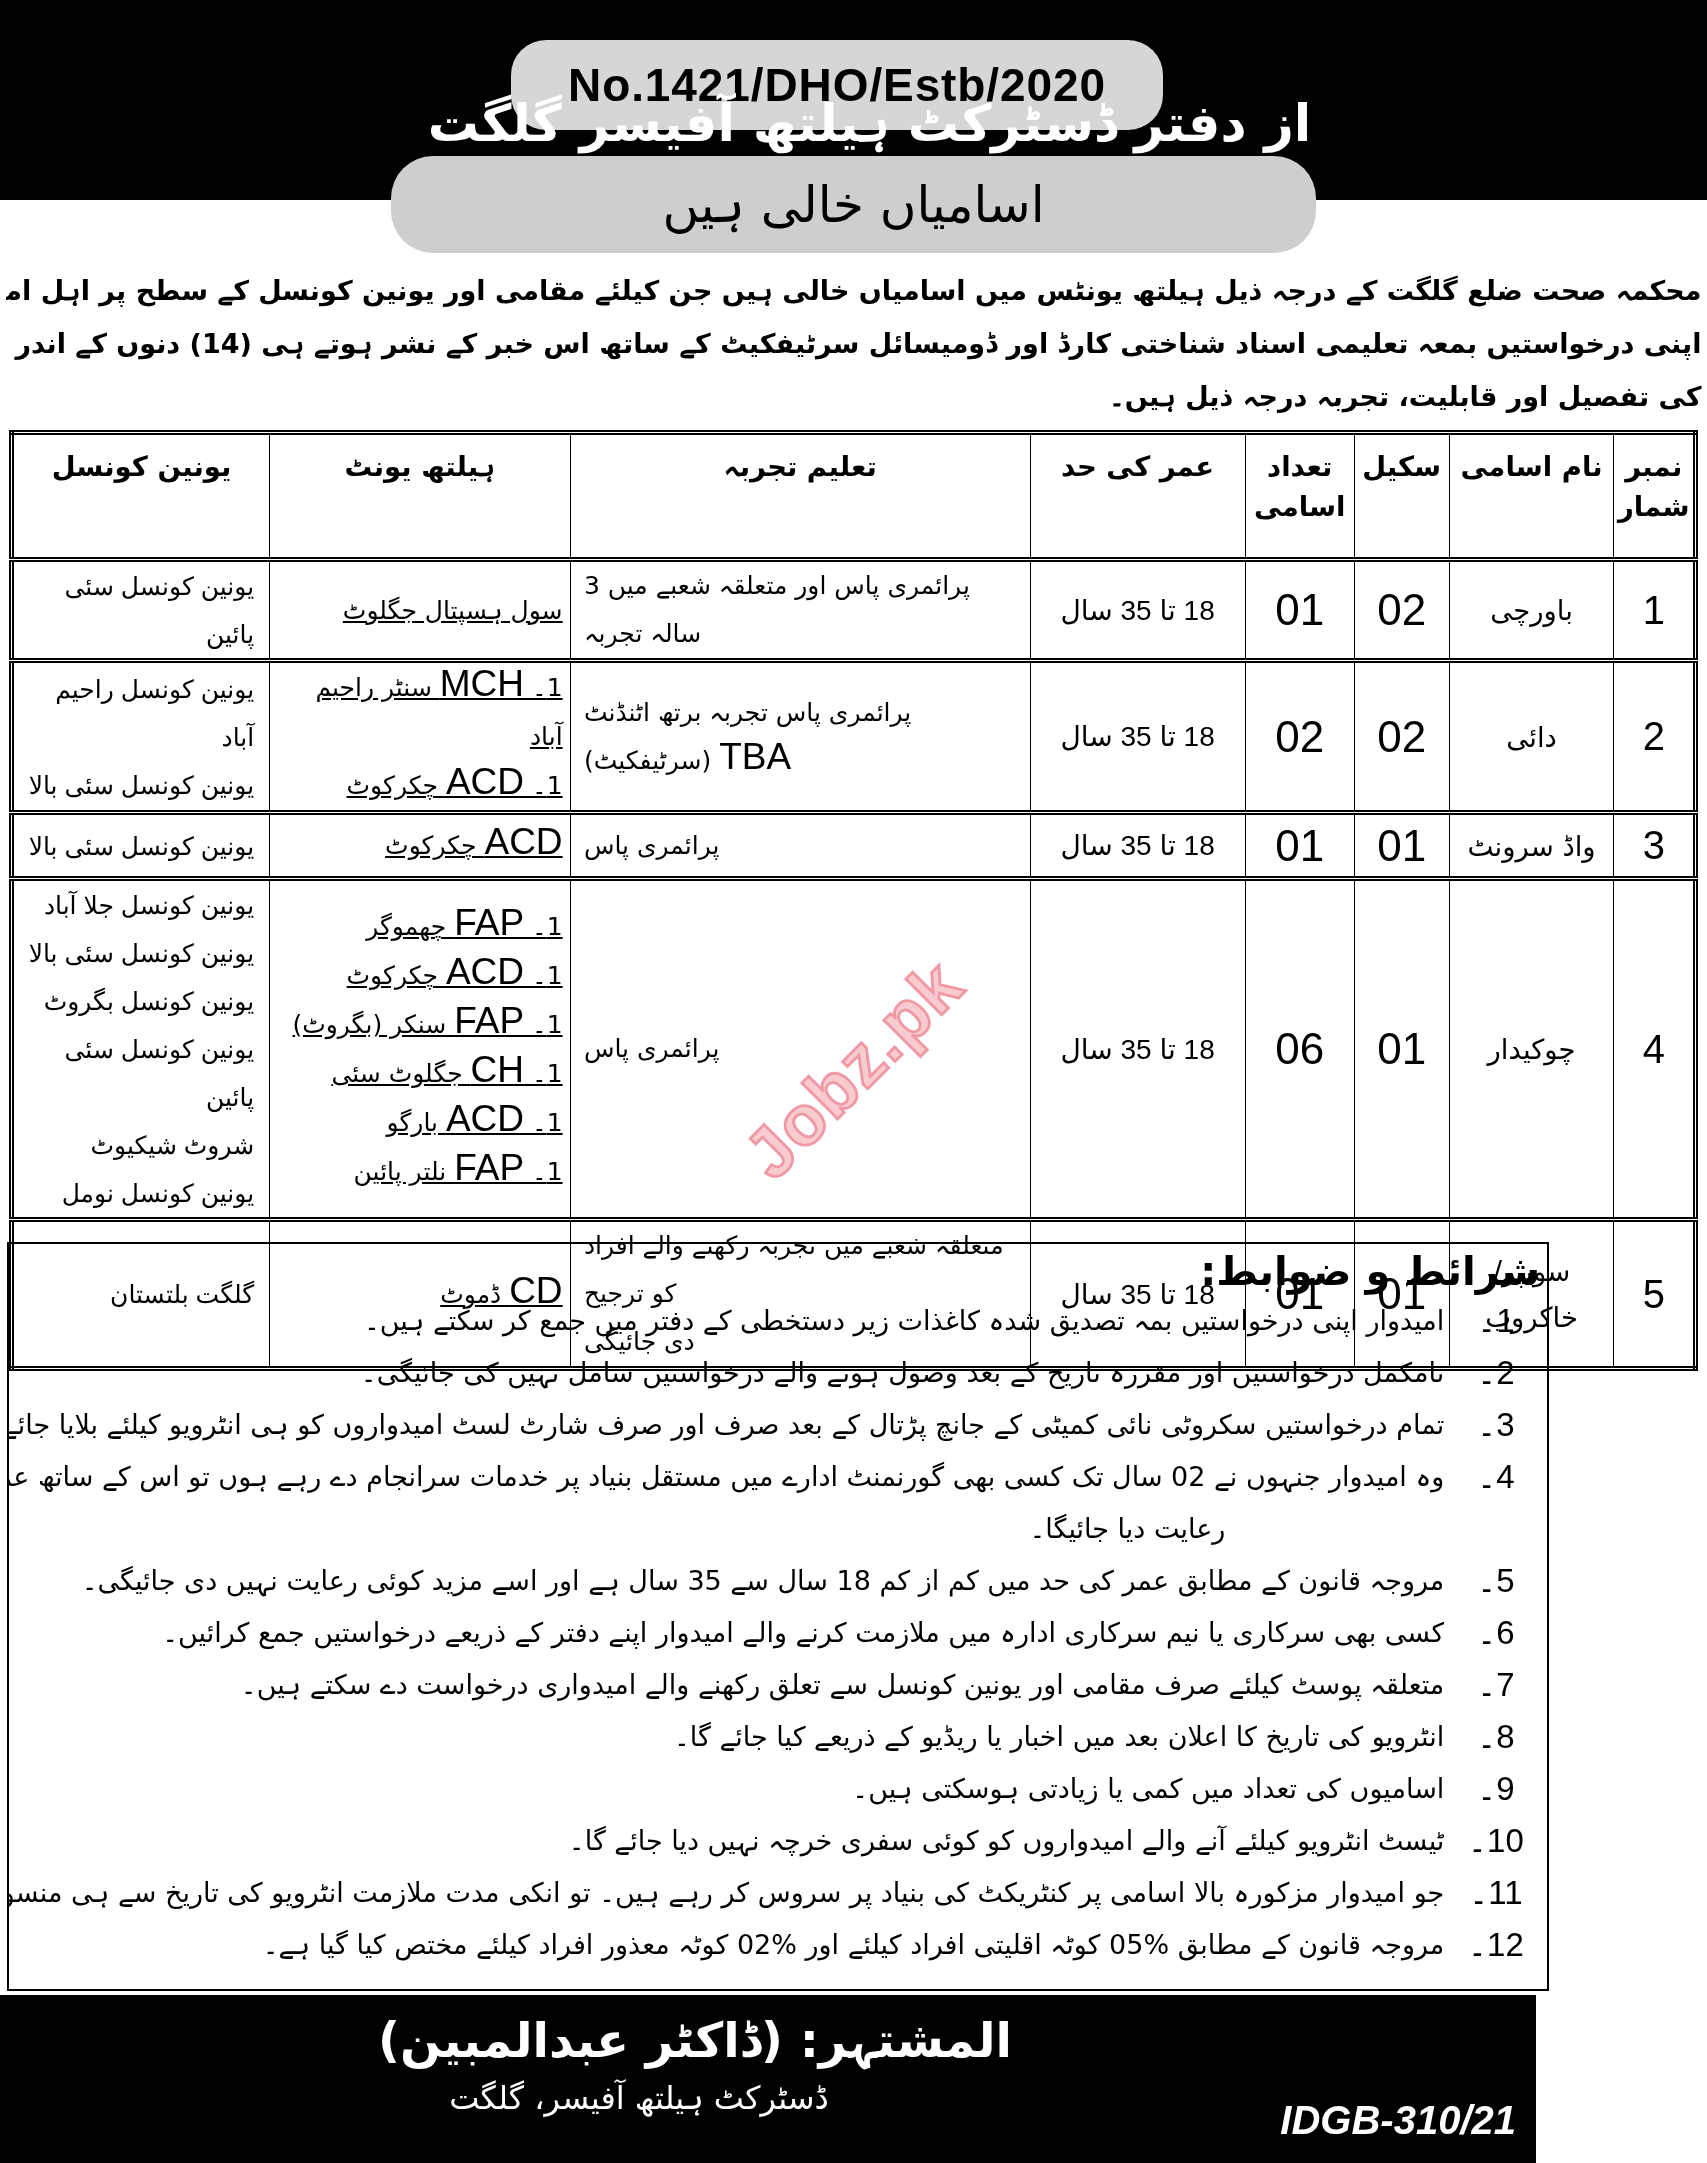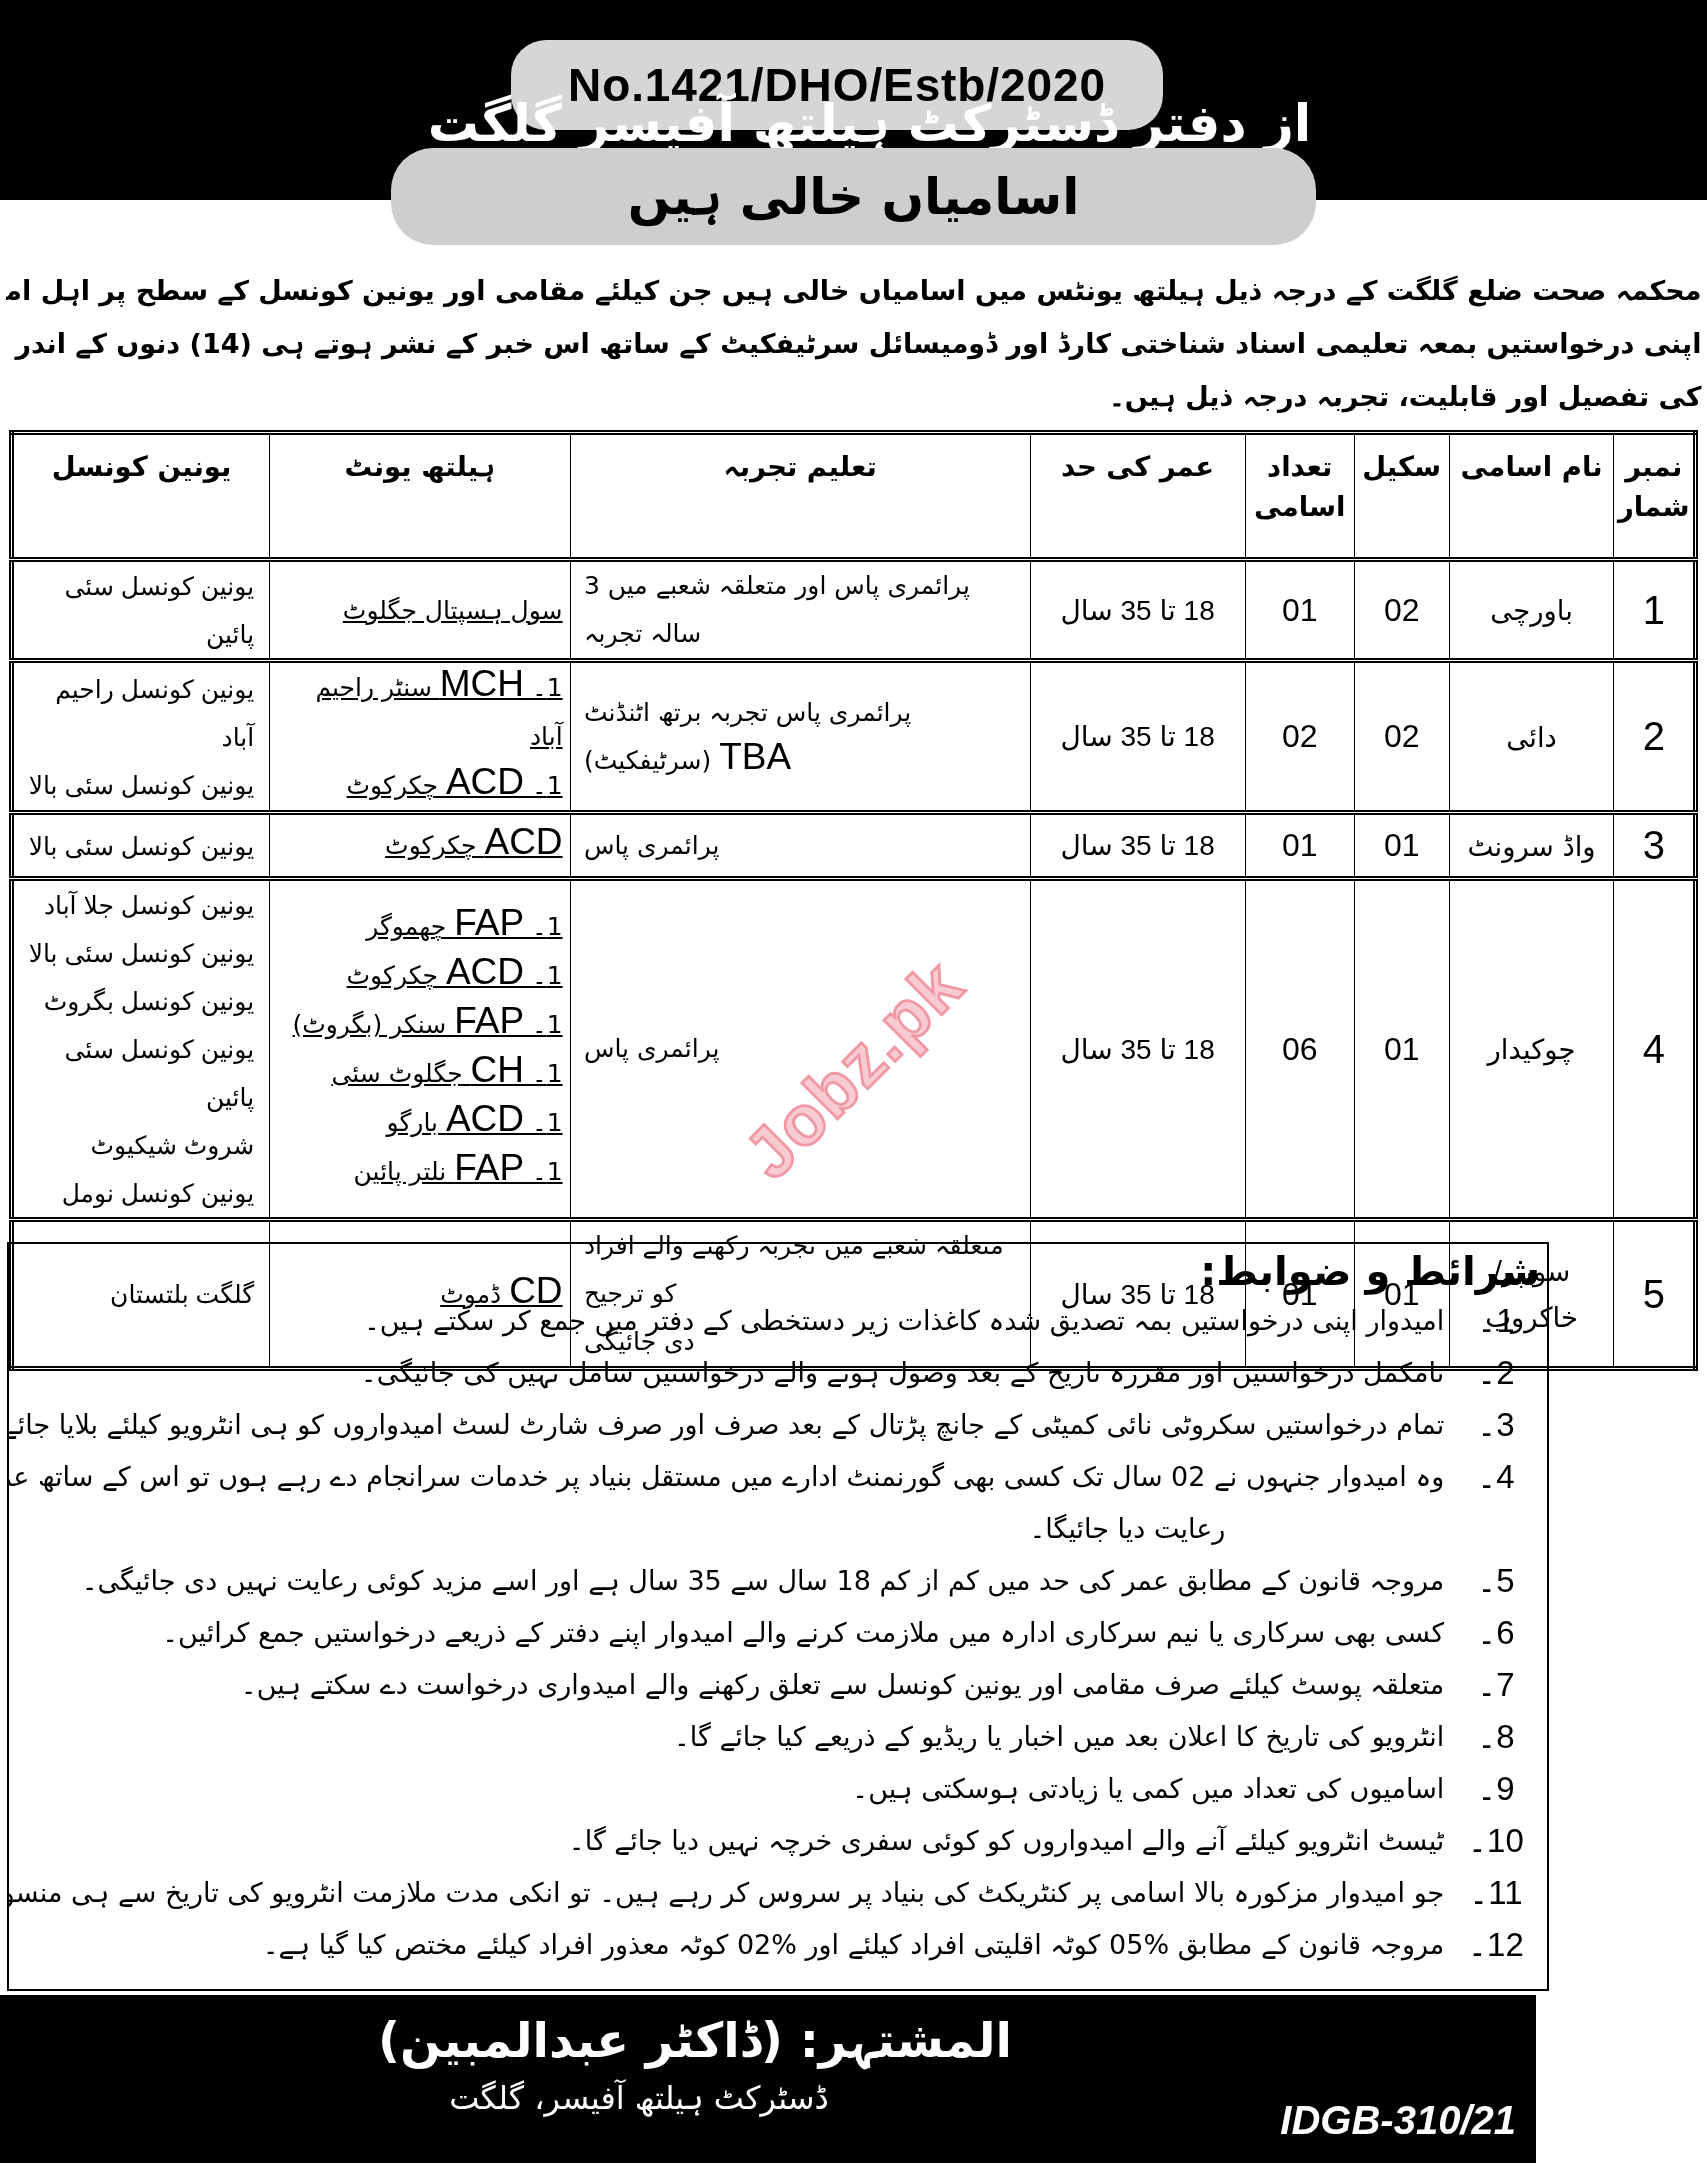--- a/index.html
+++ b/index.html
@@ -5,44 +5,44 @@
   html,body{margin:0;padding:0;background:#777;}
   .page{position:relative;width:1707px;height:2164px;background:#fff;overflow:hidden;
         font-family:"Liberation Sans","DejaVu Sans",sans-serif;color:#000;}
   
   .header-band{position:absolute;left:0;top:0;width:1707px;height:200px;background:#010101;}
   .ref-pill{position:absolute;left:511px;top:3.7px;width:652px;height:90px;background:#d6d6d6;
             border-radius:35px;display:flex;align-items:center;justify-content:center;
             font-weight:bold;font-size:46px;letter-spacing:0.9px;z-index:2;margin-top:36px;}
   .office-title{position:absolute;left:16px;top:94px;width:1707px;text-align:center;color:#fff;
                 direction:rtl;font-family:"DejaVu Sans",sans-serif;font-weight:bold;font-size:51px;z-index:2;}
-  .vacancy-pill{position:absolute;left:391px;top:148px;width:925px;height:97px;background:#cecece;
+  .vacancy-pill{position:absolute;left:391px;top:156px;width:925px;height:97px;background:#cecece;
                 border-radius:42px;display:flex;align-items:center;justify-content:center;direction:rtl;
-                font-family:"DejaVu Sans",sans-serif;font-weight:bold;font-size:50px;z-index:3;}
+                font-family:"DejaVu Sans",sans-serif;font-weight:normal;font-size:50px;z-index:3;}
   
   .intro{position:absolute;left:5.5px;top:264px;width:1696px;direction:rtl;}
   .intro div{direction:rtl;text-align:right;white-space:nowrap;overflow:hidden;
              font-family:"DejaVu Sans",sans-serif;font-weight:bold;font-size:27px;line-height:53px;}
   
   .table-wrap{position:absolute;left:9.2px;top:430px;width:1689px;}
   table.jobs{width:1689px;border-collapse:collapse;direction:rtl;table-layout:fixed;
              font-family:"Liberation Sans","DejaVu Sans",sans-serif;}
   table.jobs{border:5.5px double #000;}
   table.jobs th,table.jobs td{border:1.8px solid #000;overflow:hidden;}
   table.jobs thead th{border-bottom:5.5px double #000;height:110px;vertical-align:top;padding-top:11px;
              font-family:"DejaVu Sans",sans-serif;font-weight:bold;font-size:27.5px;line-height:40px;}
   table.jobs tbody td{border-top:5.5px double #000;vertical-align:middle;}
   tbody tr:nth-child(1){height:66px;}
   tbody tr:nth-child(2){height:105px;}
   tbody tr:nth-child(3){height:66px;}
   tbody tr:nth-child(4){height:305px;}
   tbody tr:nth-child(5){height:118px;}
   .c-sno{text-align:center;font-size:40px;}
   .c-post{text-align:center;font-family:"DejaVu Sans",sans-serif;font-size:27.5px;line-height:46px;}
-  .c-num{text-align:center;font-size:32px;}
+  .c-num{text-align:center;font-size:44px;}
   .c-age{text-align:center;direction:rtl;font-size:28px;font-family:"Liberation Sans","DejaVu Sans",sans-serif;}
   .c-edu{text-align:left;direction:rtl;font-family:"DejaVu Sans",sans-serif;font-size:25px;line-height:48px;padding:0 13px;}
   .c-hu{text-align:right;direction:rtl;font-family:"DejaVu Sans",sans-serif;font-size:25px;line-height:49px;padding:0 7.3px;text-decoration:underline;}
   .c-uc{text-align:right;direction:rtl;font-family:Liberation Sans, sans-serif;font-size:25px;line-height:48px;padding:0 14.7px 0 3.7px;}
   .lat{font-family:"Liberation Sans",sans-serif;font-size:37px;line-height:1;}
   
   .cond-box{position:absolute;left:7.3px;top:1242px;width:1542px;height:749px;border:2.8px solid #000;
             overflow:hidden;box-sizing:border-box;}
   .cond-heading{direction:rtl;text-align:right;font-family:"DejaVu Sans",sans-serif;font-weight:bold;
             font-size:40px;padding:3.7px 7.3px 1.8px 0;}

